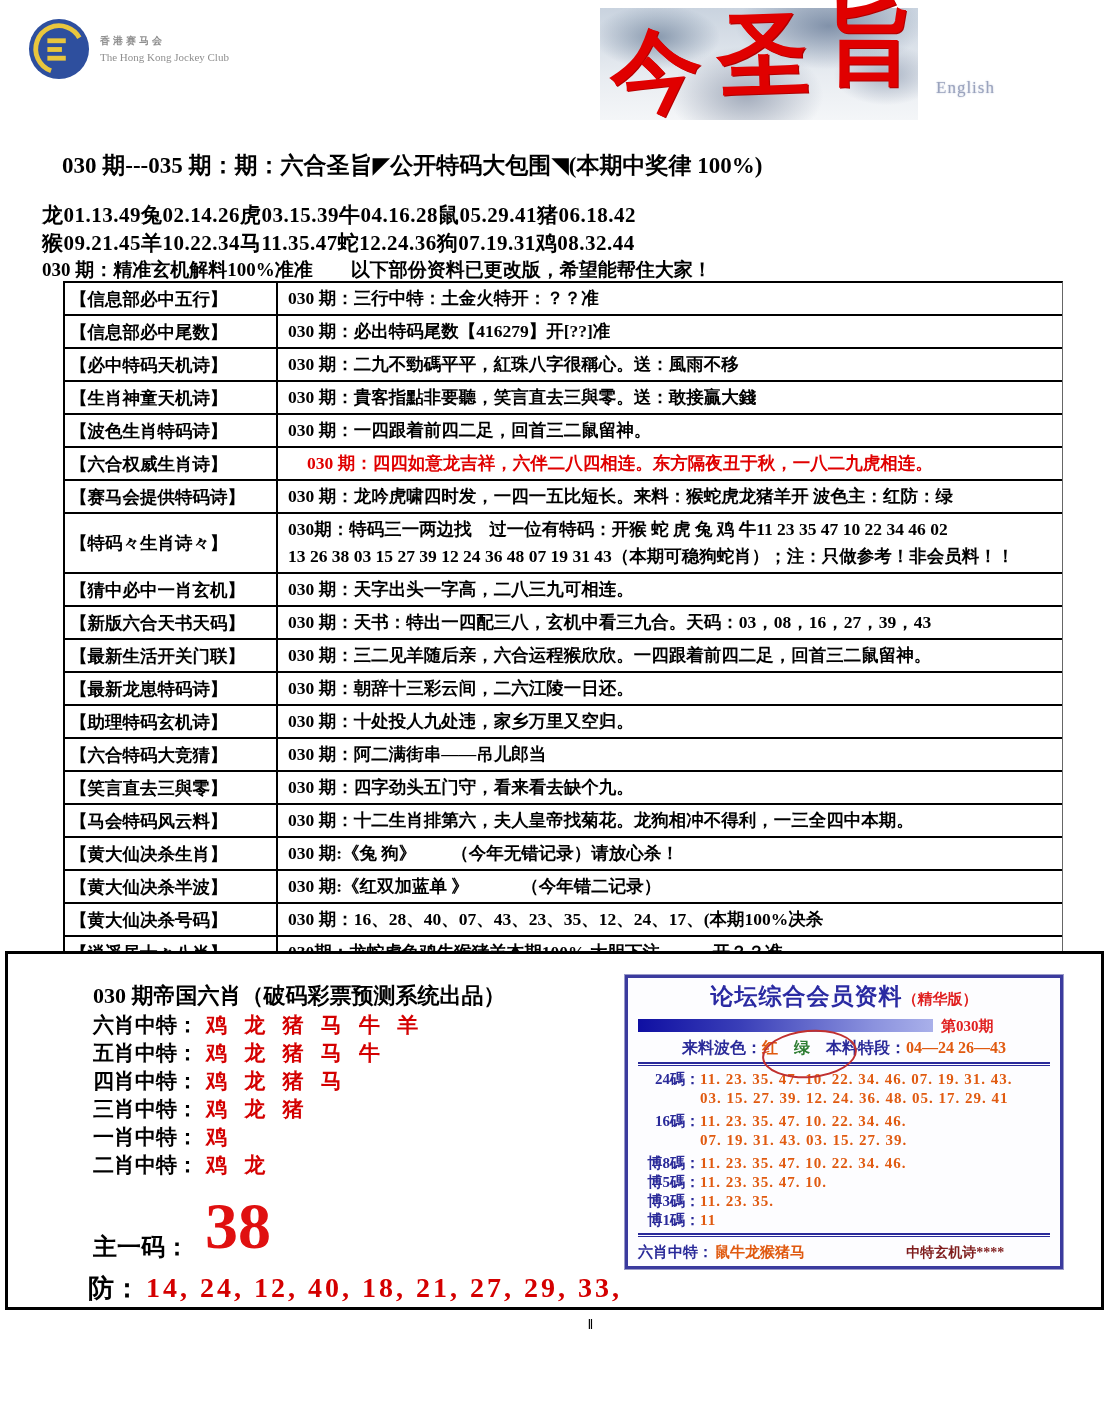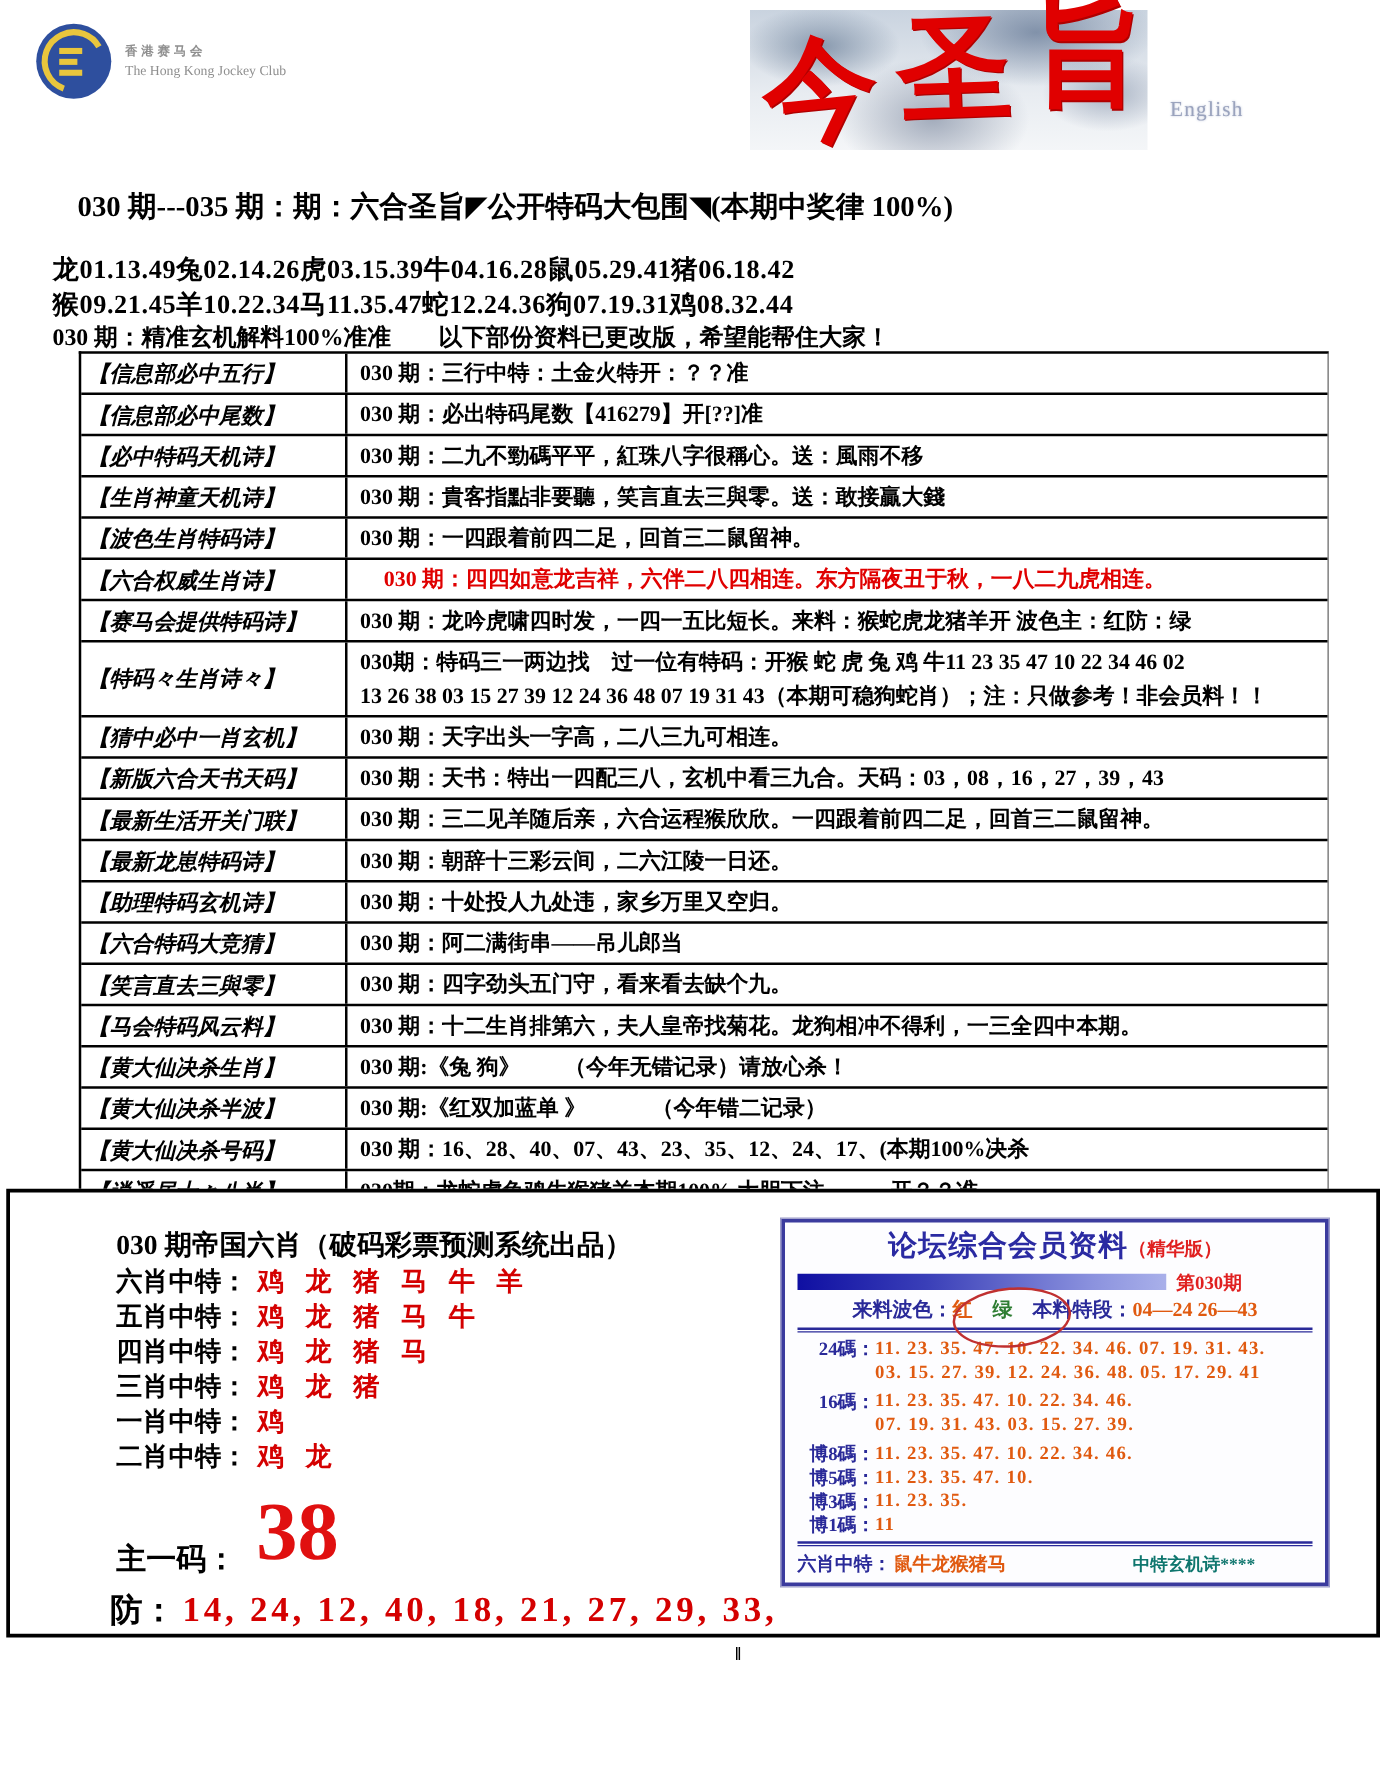--- a/index.html
+++ b/index.html
@@ -34,21 +34,21 @@
   .zline1 { left:42px; top:201px; font-size:21px; font-weight:bold; letter-spacing:.5px; }
   .zline2 { left:42px; top:229px; font-size:21px; font-weight:bold; letter-spacing:.5px; }
   .notice { left:42px; top:257px; font-size:19px; font-weight:bold; }
 
   
   .ltable { left:63px; top:281px; width:1000px; border-top:2px solid #000;
             border-left:2px solid #000; border-right:1px solid #666; background:#fff; }
   .trow { display:flex; border-bottom:2px solid #000; min-height:29px; }
   .trow:last-child { border-bottom:2.5px solid #000; }
   .tlabel { width:213px; border-right:2px solid #000; font-size:17.5px; font-weight:bold;
-            display:flex; align-items:center; padding:1px 2px 1px 5px; white-space:nowrap;font-style:italic; }
+            display:flex; align-items:center; padding:1px 2px 1px 5px; white-space:nowrap; }
   .tcontent { flex:1; font-size:17.5px; font-weight:bold; padding:2px 2px 2px 10px;
               display:flex; flex-direction:column; justify-content:flex-start; }
   .tline { line-height:27px; white-space:nowrap; }
   .trow.red .tcontent { color:#e00000;padding-left:29px; }
 
   
   .bottom-box { left:5px; top:951px; width:1099px; height:359px; border:3px solid #000; background:#fff; }
   .emp-title { left:93px; top:981px; font-size:22px; font-weight:bold; }
   .emp-rows { left:93px; top:1011px; font-size:21px; font-weight:bold; }
   .emp-row { height:28px; line-height:28px; white-space:nowrap; }
@@ -79,21 +79,21 @@
   .code-lines { color:#e05a10; letter-spacing:1px; }
   .code-lines div { line-height:19px; white-space:nowrap; }
   .code-group.tight { margin-bottom:0; }
   .code-group.tight .code-lines div { line-height:18px; }
   .mb-bottom { display:flex; font-size:15px; font-weight:bold; margin-top:2px; }
   .mb-zo { width:54%; }
   .mb-zo div { line-height:23px; white-space:nowrap; }
   .mb-zo .v { color:#e05a10; margin-left:2px; }
   .mb-poem { width:46%; }
   .mb-poem div { line-height:23px; white-space:nowrap; }
-  .mb-poem .p0 { color:#0f766e; font-size:14px; text-align:center; }
+  .mb-poem .p0 { color:#7f1d1d; font-size:14px; text-align:center; }
   .mb-poem .pr { color:#cc1111; font-size:15px; }
   .red-oval { left:762px; top:1030px; width:95px; height:48px; border:2.5px solid #c03030;
               border-radius:50%; transform:rotate(-5deg); z-index:5; }
   .footer-mark { left:588px; top:1316px; font-size:15px; font-weight:bold; }
 </style>
 </head>
 <body>
 
 <div class="abs logo">
   <svg width="62" height="62" viewBox="0 0 64 64">

